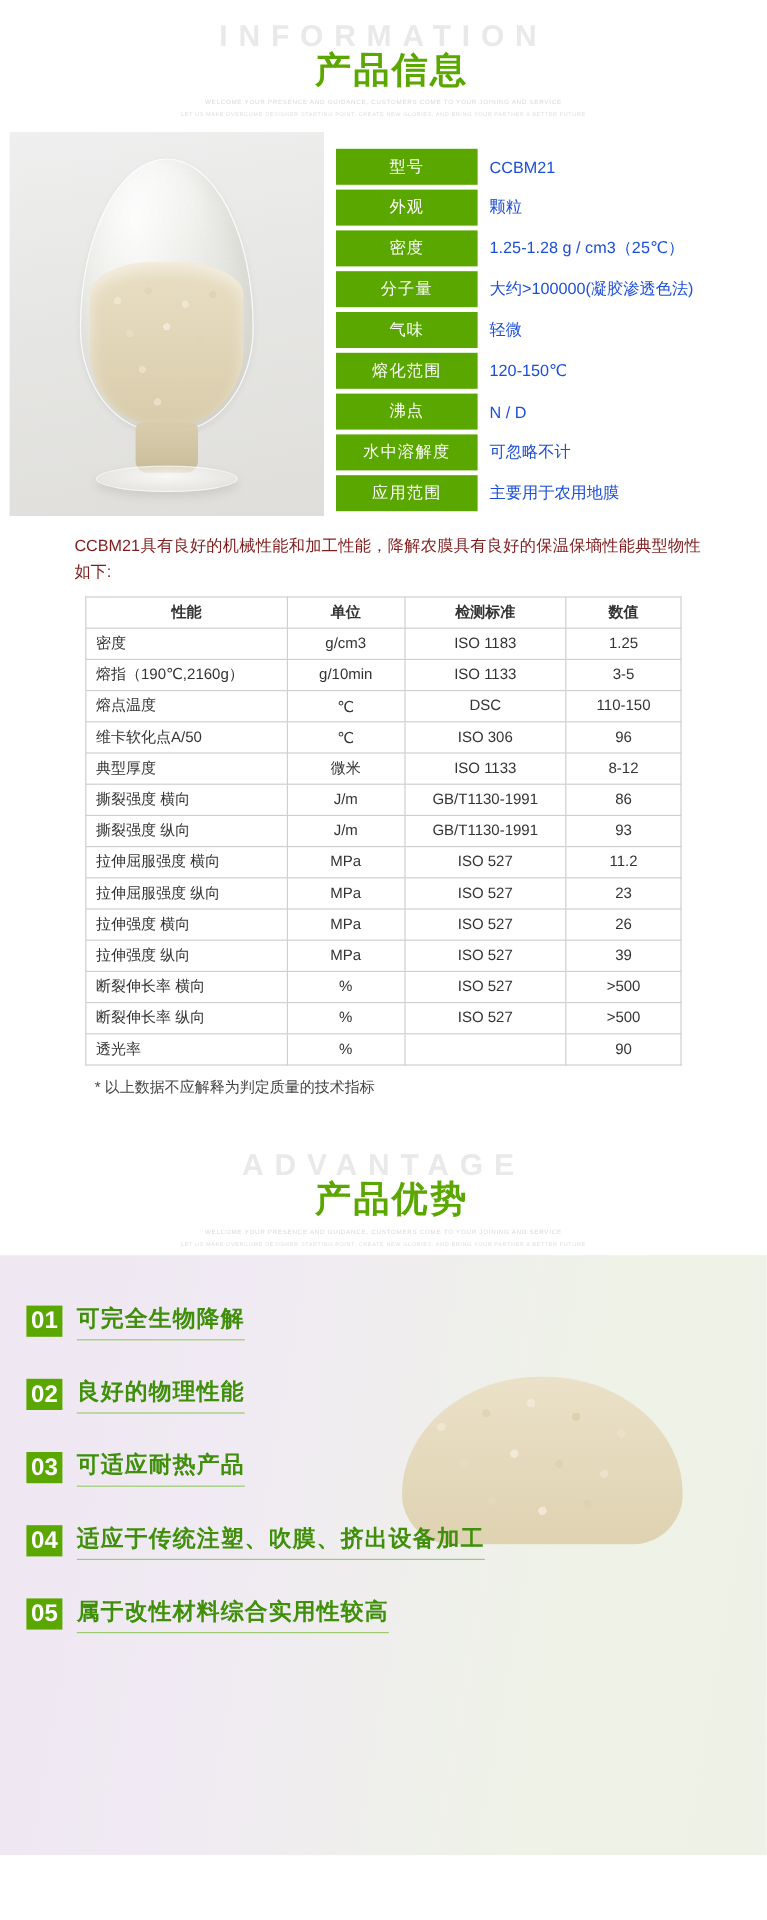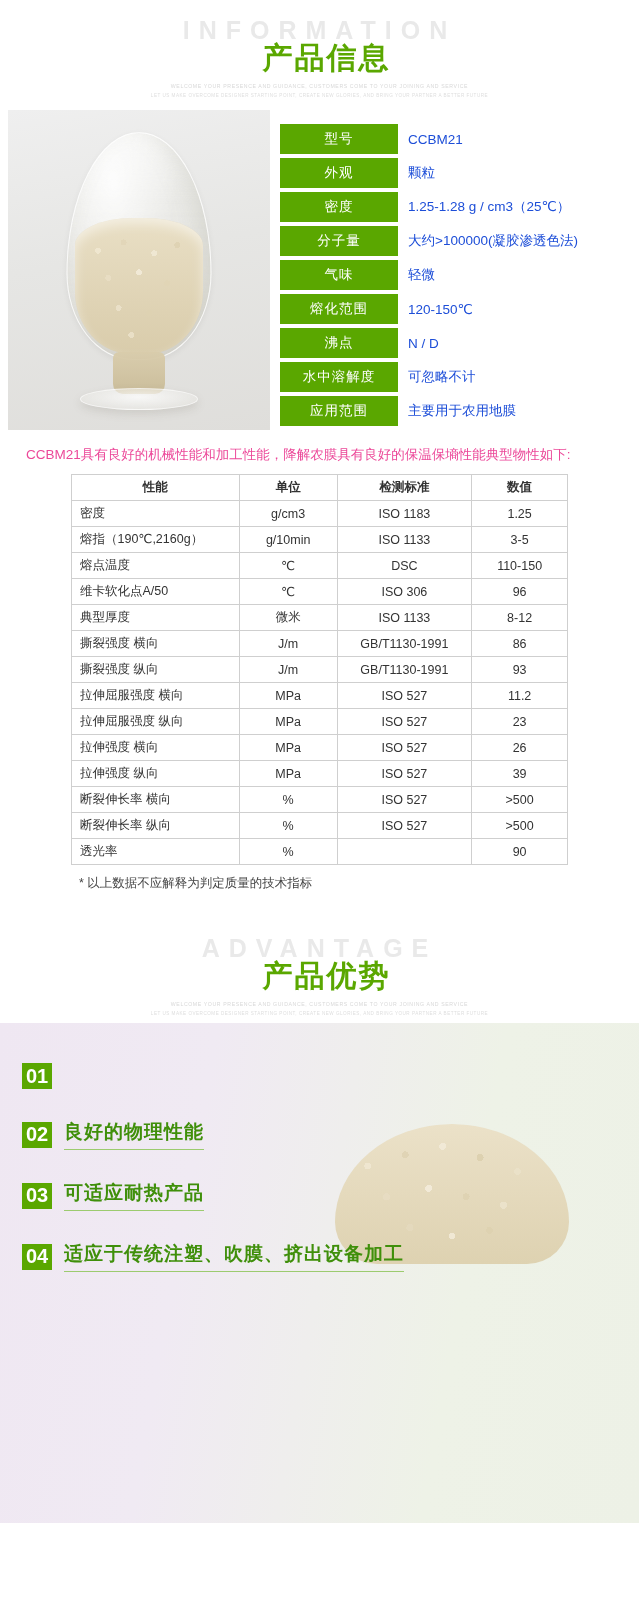--- a/index.html
+++ b/index.html
@@ -139,23 +139,23 @@
   }
   .spec td.v {
     padding: 6px 10px;
     color: #1d4ed8;
     white-space: nowrap;
     margin-top: 40px;
   }
 
   
   .desc {
-    margin: 14px 55px 8px 26px;
+    margin: 14px 55px 8px 62px;
     font-size: 13.5px;
-    color: #ec4899;
+    color: #7f1d1d;
     line-height: 1.65;
     text-align: justify;
   }
   table.data {
     margin: 0 auto;
     width: 497px;
     border-collapse: collapse;
     font-size: 12.5px;
     color: #333;
   }
@@ -429,29 +429,34 @@
     <div class="sub2">LET US MAKE OVERCOME DESIGNER STARTING POINT, CREATE NEW GLORIES, AND BRING YOUR PARTNER A BETTER FUTURE</div>
   </div>
 
   <div class="adv-wrap">
     <div class="adv-photo">
       <div class="mound"></div>
     </div>
     <div class="adv-list">
       <div class="adv-item">
         <div class="adv-num">01</div>
+        <div class="adv-text">可完全生物降解</div>
       </div>
       <div class="adv-item">
         <div class="adv-num">02</div>
         <div class="adv-text">良好的物理性能</div>
       </div>
       <div class="adv-item">
         <div class="adv-num">03</div>
         <div class="adv-text">可适应耐热产品</div>
       </div>
       <div class="adv-item">
         <div class="adv-num">04</div>
         <div class="adv-text">适应于传统注塑、吹膜、挤出设备加工</div>
       </div>
+      <div class="adv-item">
+        <div class="adv-num">05</div>
+        <div class="adv-text">属于改性材料综合实用性较高</div>
+      </div>
     </div>
   </div>
 
 </div>
 
 </body></html>

